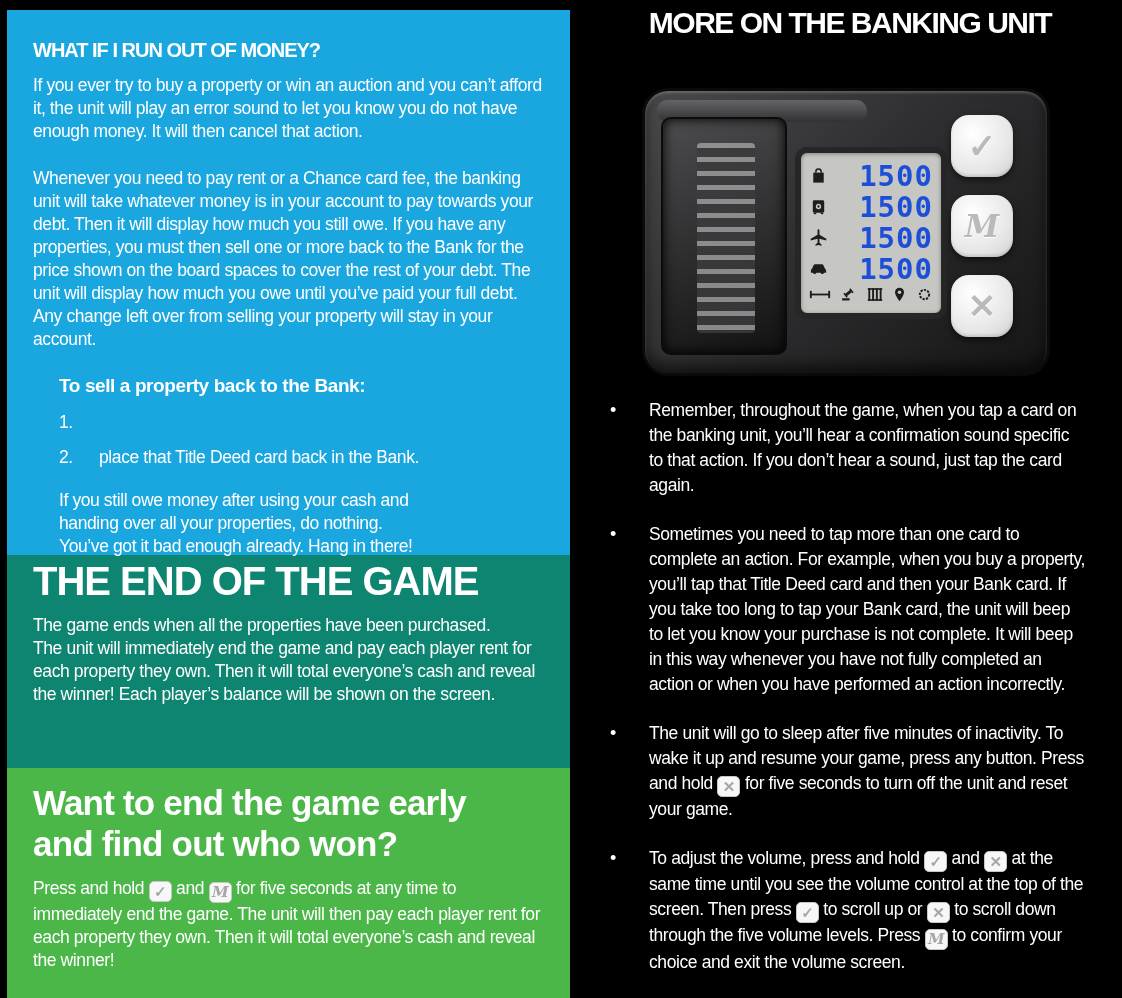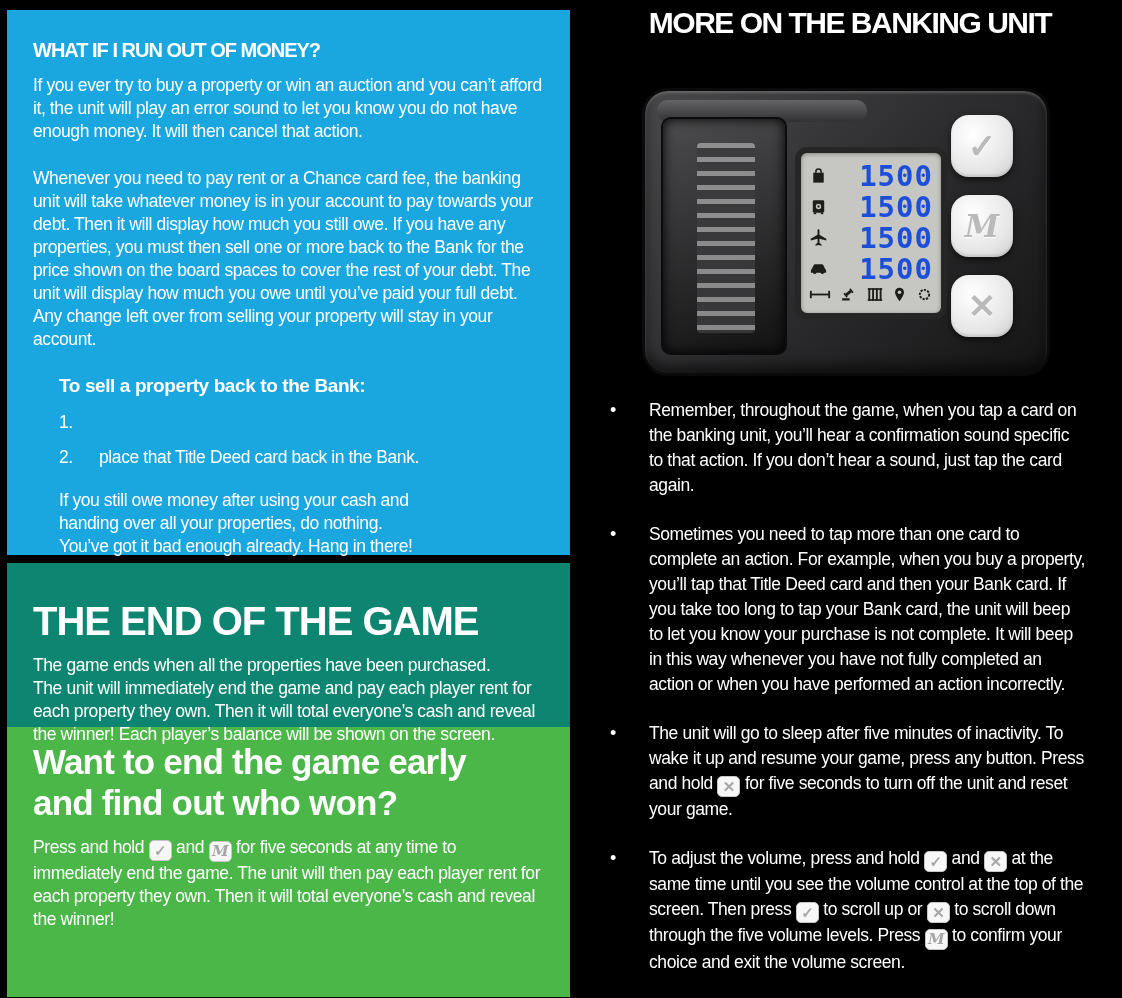--- a/index.html
+++ b/index.html
@@ -8,21 +8,21 @@
   *{box-sizing:border-box;}
   html,body{margin:0;padding:0;background:#000;}
   .page{
     position:relative;width:1122px;height:998px;background:var(--black);
     overflow:hidden;font-family:"Liberation Sans",sans-serif;color:var(--white);
   }
   
   .col-left{position:absolute;left:7px;top:10px;width:563px;}
   .panel{width:100%;padding:14px 24px 0 26px;}
   .panel-cyan{background:var(--cyan);height:545px;}
-  .panel-teal{background:var(--teal);height:164px;padding-top:36px;margin-top:8px;}
+  .panel-teal{background:var(--teal);height:213px;padding-top:4px;}
   .panel-green{background:var(--green);height:270px;}
   .panel p{font-size:17.5px;line-height:23px;letter-spacing:-0.4px;margin:0 0 24px;}
   .panel-cyan h1{font-size:20px;letter-spacing:-1px;margin:15px 0 12px;font-weight:bold;}
   .sub{margin-left:26px;}
   .sub h3{font-size:19px;letter-spacing:-0.4px;margin:0 0 14px;font-weight:bold;}
   .step{display:flex;font-size:17.5px;line-height:23px;letter-spacing:-0.4px;margin-bottom:12px;}
   .step .num{width:40px;flex-shrink:0;}
   .panel-teal h2{font-size:40px;letter-spacing:-1px;margin:0 0 10px;font-weight:bold;}
   .panel-green h2{font-size:35px;line-height:41px;letter-spacing:-0.8px;margin:0 0 13px;font-weight:bold;}
   .preline{white-space:pre-line;}

